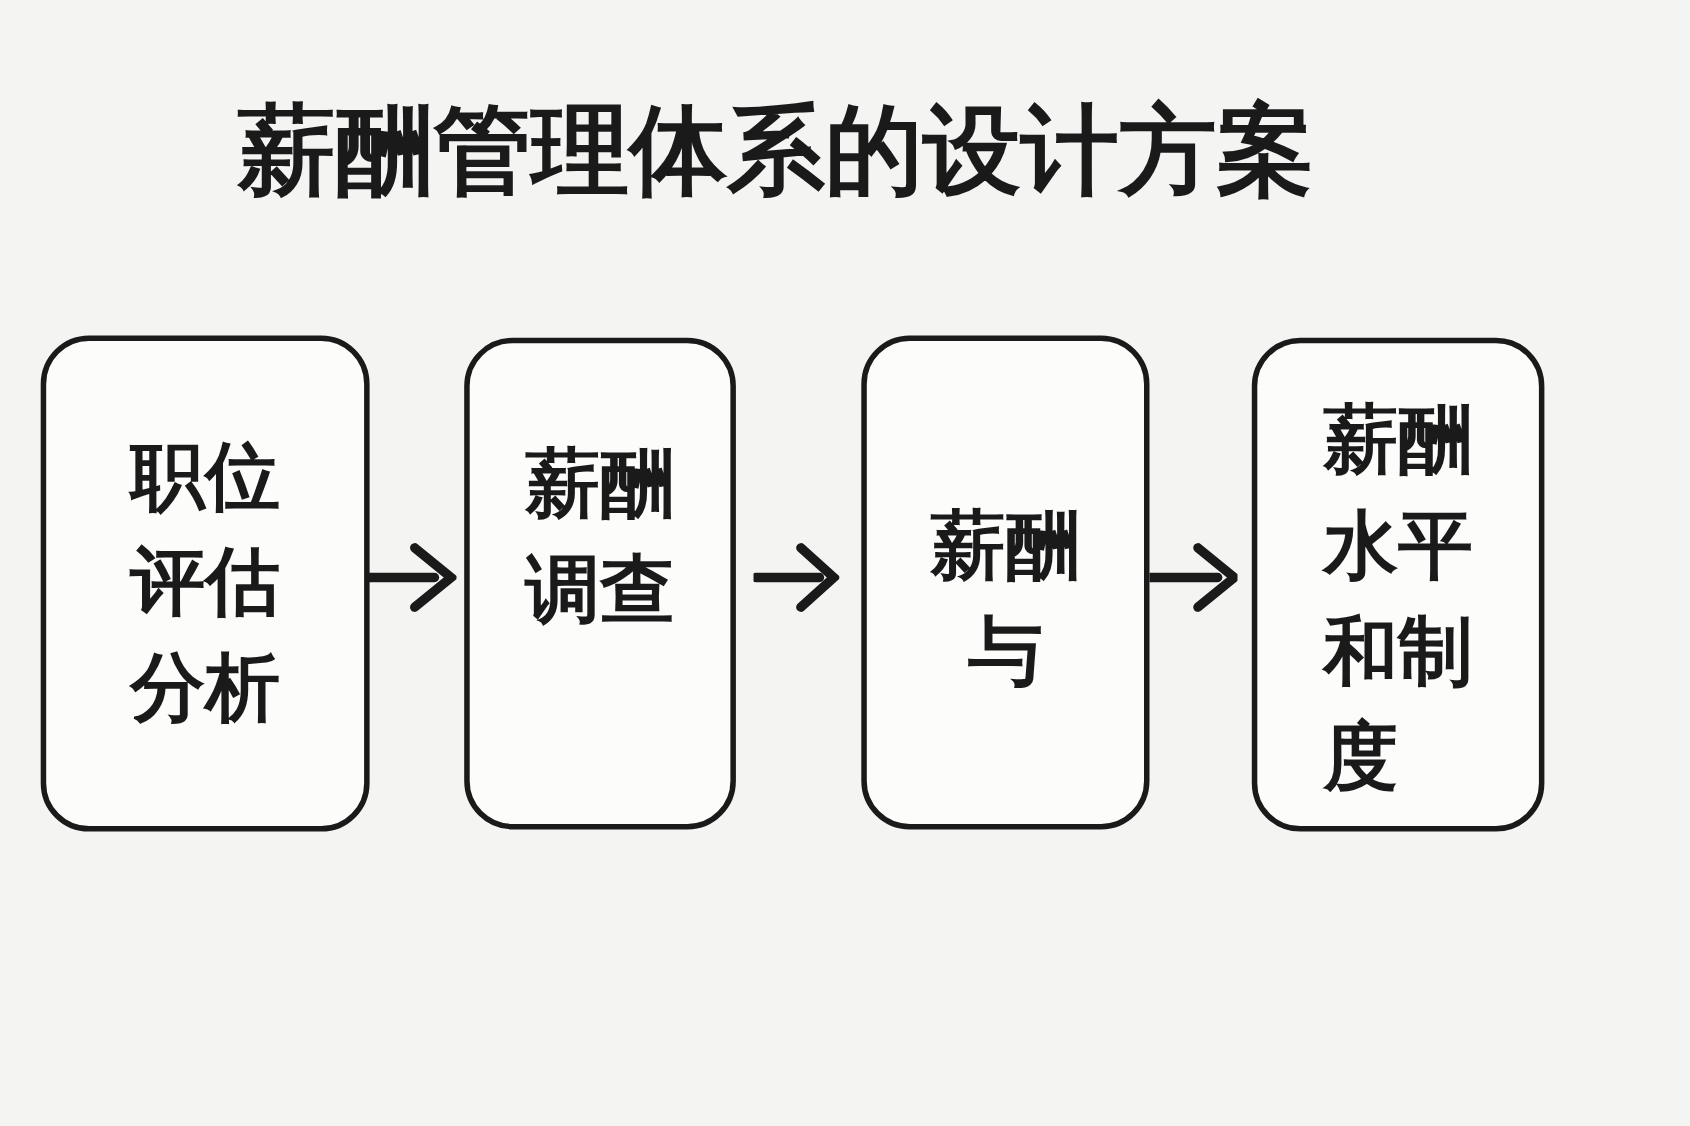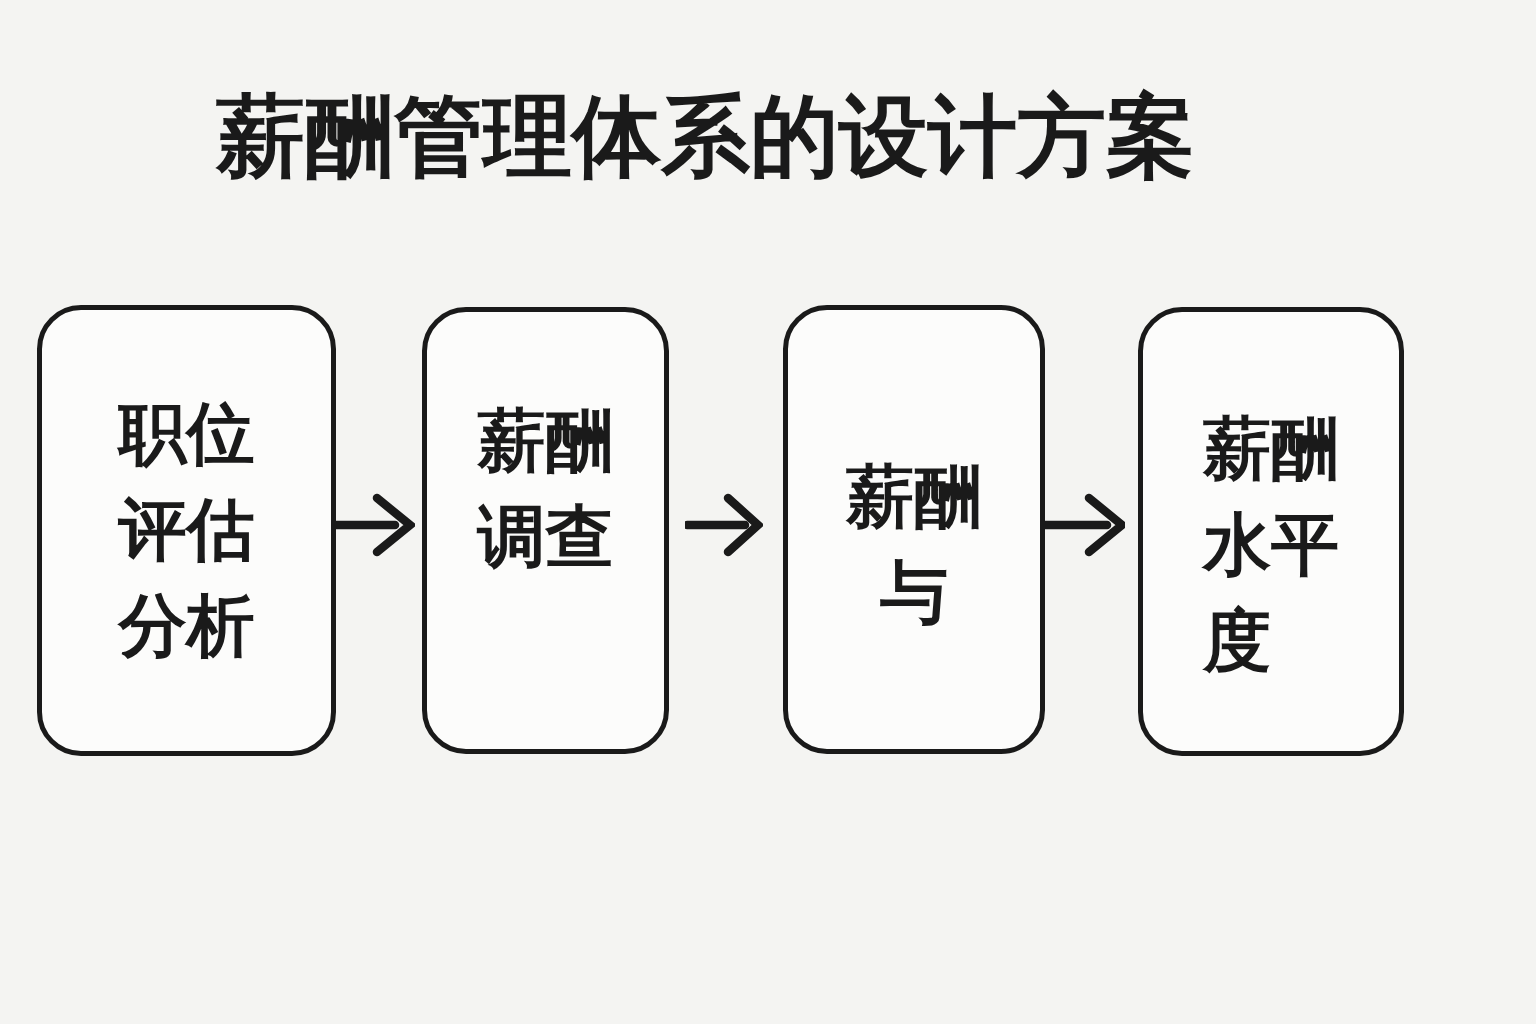--- a/index.html
+++ b/index.html
@@ -118,17 +118,18 @@
 
   <svg class="arrow arrow3" width="80" height="80" viewBox="0 0 80 80" aria-hidden="true">
     <path d="M0 40 H62"></path>
     <path d="M44 13 L77 40 L44 67"></path>
   </svg>
 
   <section class="box box4">
     <div class="box-lines">
       <span>薪酬</span>
       <span>水平</span>
+      <span>和制</span>
       <span>度</span>
     </div>
   </section>
 
 </div>
 
 </body></html>

